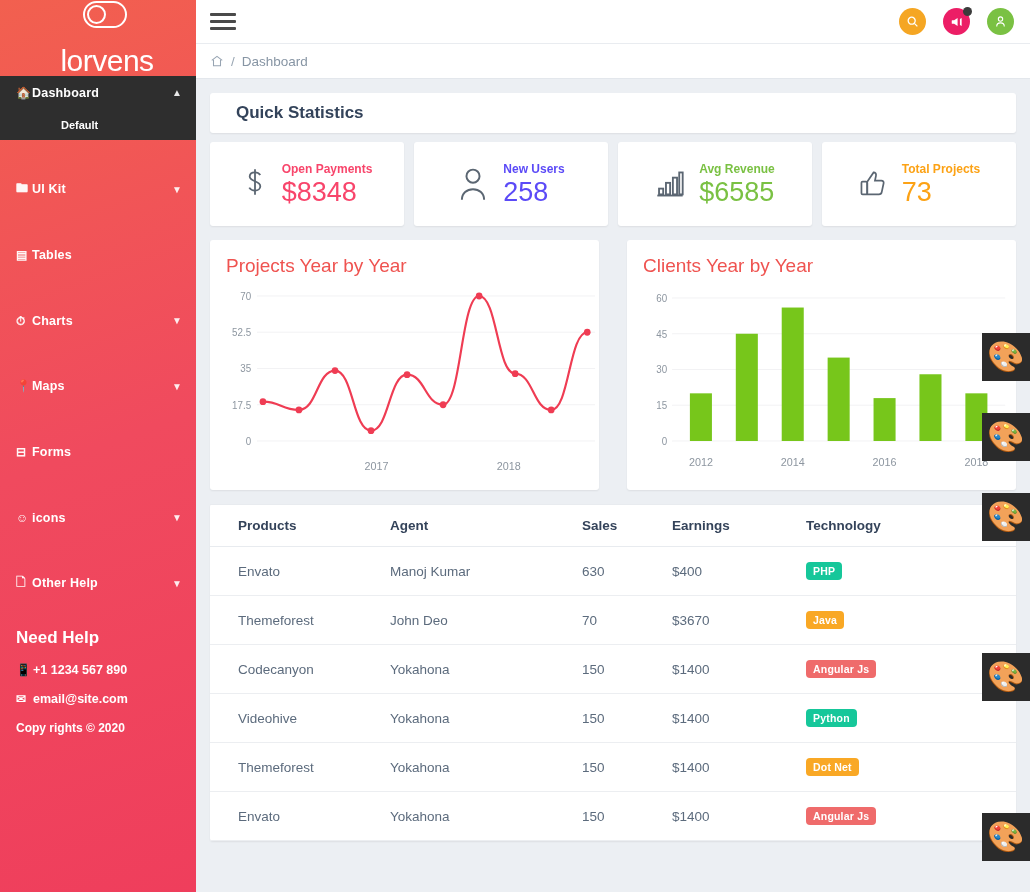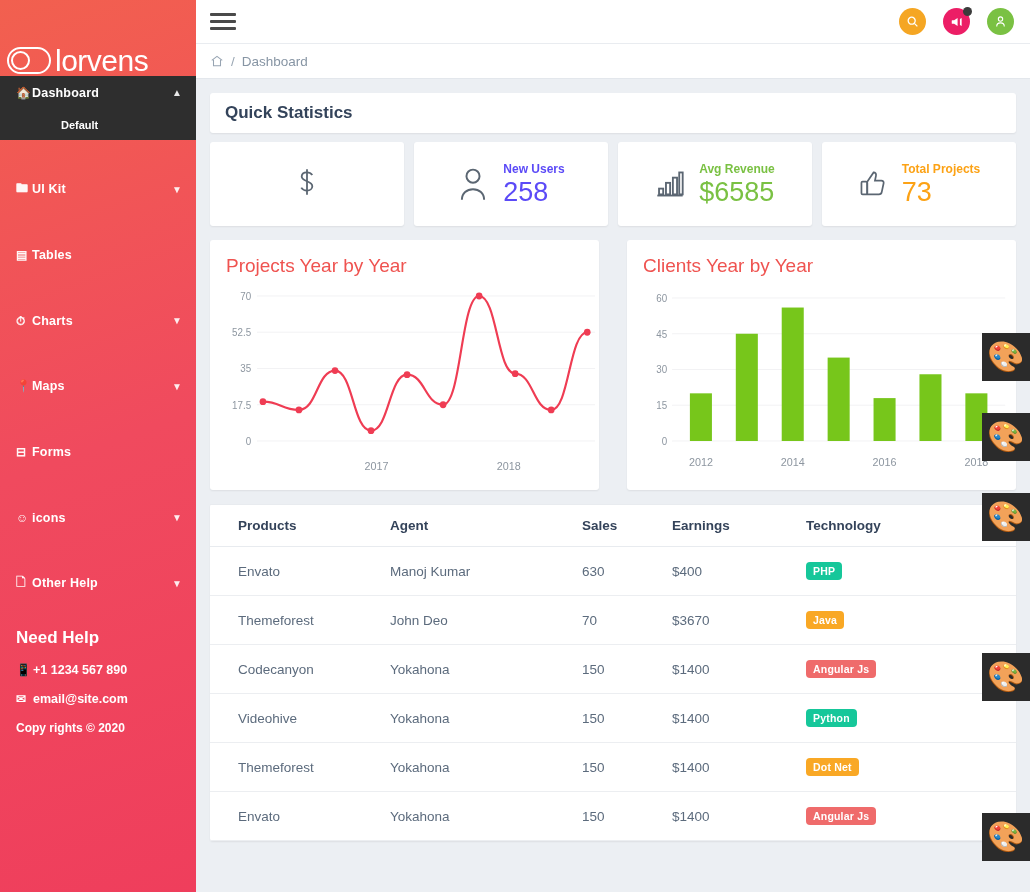--- a/index.html
+++ b/index.html
@@ -11,21 +11,21 @@
   }
   .app { display: flex; width: 1030px; height: 892px; position: relative; }
 
   
   .sidebar {
     width: 196px; height: 892px; flex: 0 0 196px;
     background: linear-gradient(160deg, #f2604f 0%, #f04a5e 50%, #ef3e5c 100%);
     color: #fff; position: relative; overflow: hidden;
   }
   .logo-row {
-    height: 76px; display: flex; align-items: flex-end; padding-left: 7px;
+    height: 76px; display: flex; align-items: center; padding-left: 16px; flex-direction: column;
   }
   .logo-mark { width: 46px; height: 30px; flex: 0 0 46px; position: relative; }
   .logo-mark .pill {
     position: absolute; left: 0; top: 1px; width: 44px; height: 27px;
     border: 2px solid #fff; border-radius: 14px;
   }
   .logo-mark .dot {
     position: absolute; left: 4px; top: 5px; width: 19px; height: 19px;
     border: 2px solid #fff; border-radius: 50%;
   }
@@ -89,21 +89,21 @@
   .breadcrumb .home-ico { margin-right: 7px; color: #97a4b2; display:flex; }
   .breadcrumb .sep { margin: 0 7px 0 0; color: #9aa7b4; }
 
   .content { padding: 14px 14px 0 14px; height: 813px; overflow: hidden; }
 
   .card {
     background: #fff; border-radius: 3px;
     box-shadow: 0 1px 2px rgba(0,0,0,.07);
   }
   .panel-head {
-    height: 40px; display: flex; align-items: center; padding-left: 15px;
+    height: 40px; display: flex; align-items: center; padding-left: 26px;
     font-size: 17px; font-weight: bold; color: #33435a;
   }
 
   .stats-row { display: flex; gap: 10px; margin-top: 9px; }
   .stat-card {
     flex: 1 1 0; height: 84px; background: #fff; border-radius: 3px;
     box-shadow: 0 1px 2px rgba(0,0,0,.07);
     display: flex; align-items: center; justify-content: center; gap: 14px;
   }
   .stat-ico { color: #5b6672; display: flex; align-items: center; }
@@ -278,20 +278,24 @@
       </div>
 
       <div class="stats-row">
 
         <div class="stat-card">
           <div class="stat-ico">
             <svg width="26" height="34" viewBox="0 0 24 32" fill="none" stroke="#5b6672" stroke-width="1.7">
               <path d="M17 7.5C15.7 5.7 13.9 5 12 5 9 5 7 6.6 7 9c0 5.2 10 3.6 10 9 0 2.6-2.2 4.2-5 4.2-2.2 0-4.2-.9-5.4-2.8"></path>
               <line x1="12" y1="2" x2="12" y2="26"></line>
             </svg>
+          </div>
+          <div class="stat-txt">
+            <div class="stat-label" style="color:#f8456b">Open Payments</div>
+            <div class="stat-value" style="color:#f8456b">$8348</div>
           </div>
         </div>
 
         <div class="stat-card">
           <div class="stat-ico">
             <svg width="32" height="34" viewBox="0 0 24 26" fill="none" stroke="#5b6672" stroke-width="1.5">
               <circle cx="12" cy="7" r="5"></circle>
               <path d="M3.5 25c0-5 3.8-8 8.5-8s8.5 3 8.5 8"></path>
             </svg>
           </div>

